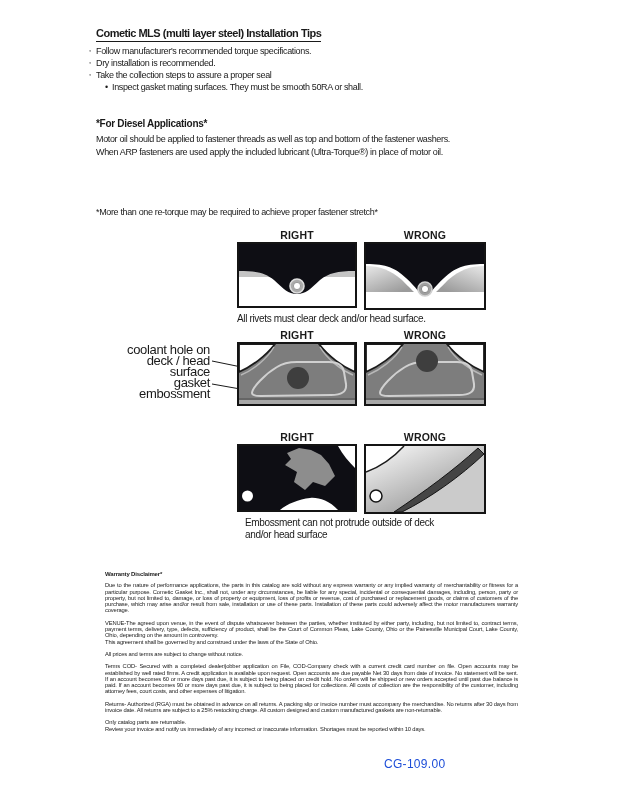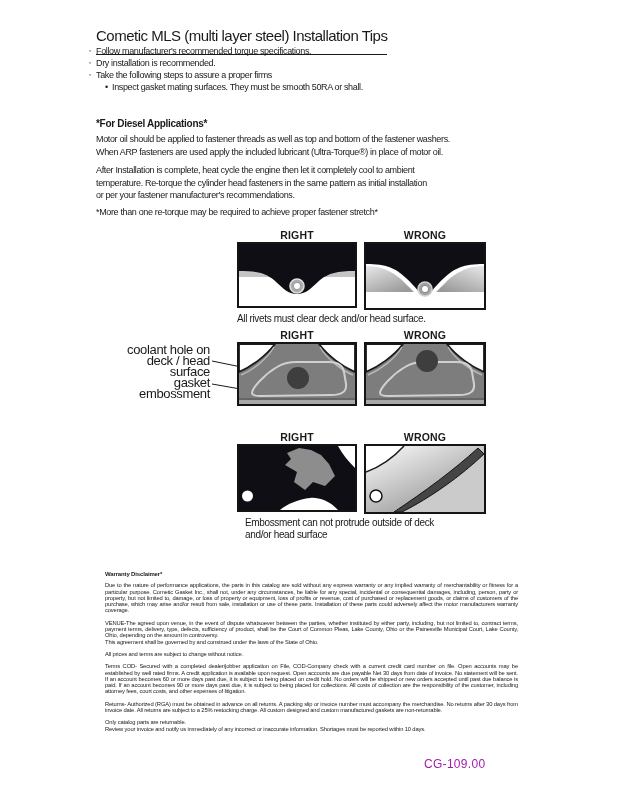--- a/index.html
+++ b/index.html
@@ -7,22 +7,22 @@
     --deck-gray:#c4c4c4; --gasket-gray:#7d7d7d; --hole-dark:#3e3e3e;
     --emboss-line:#d0d0d0;
   }
   html,body{margin:0;padding:0;background:#ffffff;}
   .page{
     position:relative;width:618px;height:800px;background:#fff;overflow:hidden;
     font-family:"Liberation Sans","DejaVu Sans",sans-serif;color:var(--ink,#1a1a1a);
   }
   .abs{position:absolute;}
   .title{
-    font-size:15px;font-weight:normal;letter-spacing:-0.5px;
-    border-bottom:1.5px solid var(--ink,#1a1a1a);padding-bottom:10px;
+    font-size:11px;font-weight:bold;letter-spacing:-0.5px;
+    border-bottom:1.5px solid var(--ink,#1a1a1a);padding-bottom:2px;
   }
   .tips{font-size:9px;letter-spacing:-0.35px;line-height:12px;width:470px;}
   .tip-row{white-space:nowrap;}
   .tip-row .b1{display:inline-block;width:7px;font-size:7px;vertical-align:1px;}
   .tip-row.lvl2{padding-left:16px;}
   .tip-row .b2{display:inline-block;width:7px;font-size:9px;}
   .h2{font-size:10px;font-weight:bold;letter-spacing:-0.3px;}
   .para{font-size:9px;letter-spacing:-0.35px;line-height:12.5px;white-space:pre-line;width:470px;}
   .rw-label{font-size:10.5px;font-weight:bold;letter-spacing:0.2px;text-align:center;}
   .panel{border:2px solid var(--panel-border,#141414);background:#fff;}
@@ -30,48 +30,45 @@
   .caption{font-size:10px;letter-spacing:-0.35px;line-height:12px;white-space:pre-line;}
   .side-label{font-size:13px;letter-spacing:-0.35px;line-height:11px;text-align:right;width:100px;white-space:pre-line;}
   .leader{position:absolute;left:0;top:0;pointer-events:none;}
   .footer{
     font-size:5.8px;letter-spacing:-0.15px;line-height:6.3px;width:413px;
     text-align:justify;color:#222;
   }
   .footer .fh{font-size:6px;font-weight:bold;margin:0 0 5px 0;text-align:left;}
   .footer p{margin:0 0 6px 0;}
   .footer p.tight{margin:0;}
-  .page-code{font-size:12px;letter-spacing:0.3px;color:#a21caf;margin-left:40px;}
+  .page-code{font-size:12px;letter-spacing:0.3px;color:#1d4ed8;}
   
   .ink-fill{fill:var(--diagram-black,#0e0e14);}
   .deck-strip{fill:var(--deck-gray,#c4c4c4);}
   .gasket-bg{fill:var(--gasket-gray,#7d7d7d);}
   .hole{fill:var(--hole-dark,#3e3e3e);}
   .emboss{stroke:var(--emboss-line,#d0d0d0);fill:none;stroke-width:2;}
 </style>
 </head>
 <body>
 
 <div class="page">
 
   <div class="abs title" style="left:96px;top:27px;">Cometic MLS (multi layer steel) Installation Tips</div>
 
   <div class="abs tips" style="left:89px;top:45px;">
     <div class="tip-row lvl1"><span class="b1">◦</span><span>Follow manufacturer's recommended torque specifications.</span></div>
     <div class="tip-row lvl1"><span class="b1">◦</span><span>Dry installation is recommended.</span></div>
-    <div class="tip-row lvl1"><span class="b1">◦</span><span>Take the following steps to assure a proper firms</span></div>
+    <div class="tip-row lvl1"><span class="b1">◦</span><span>Take the collection steps to assure a proper seal</span></div>
     <div class="tip-row lvl2"><span class="b2">•</span><span>Inspect gasket mating surfaces.  They must be smooth 50RA or shall.</span></div>
   </div>
 
   <div class="abs h2" style="left:96px;top:118px;">*For Diesel Applications*</div>
   <div class="abs para" style="left:96px;top:133px;">Motor oil should be applied to fastener threads as well as top and bottom of the fastener washers.
 When ARP fasteners are used apply the included lubricant (Ultra-Torque®) in place of motor oil.</div>
-  <div class="abs para" style="left:96px;top:164px;">After Installation is complete, heat cycle the engine then let it completely cool to ambient
-temperature. Re-torque the cylinder head fasteners in the same pattern as initial installation
-or per your fastener manufacturer's recommendations.</div>
   <div class="abs para" style="left:96px;top:206px;">*More than one re-torque may be required to achieve proper fastener stretch*</div>
 
   <div class="abs rw-label" style="left:237px;top:229px;width:120px;">RIGHT</div>
   <div class="abs rw-label" style="left:364px;top:229px;width:122px;">WRONG</div>
 
   <div class="abs panel" style="left:237px;top:242px;width:116px;height:62px;">
     <svg width="116" height="62" viewBox="0 0 116 62">
       <rect x="0" y="0" width="116" height="62" fill="#ffffff"></rect>
       <rect class="deck-strip" x="0" y="27" width="116" height="6"></rect>
       <path class="ink-fill" d="M0,0 H116 V27 C98,27 90,29 81,36 C71,45 67,50 58,50 C49,50 45,45 35,36 C26,29 18,27 0,27 Z"></path>

